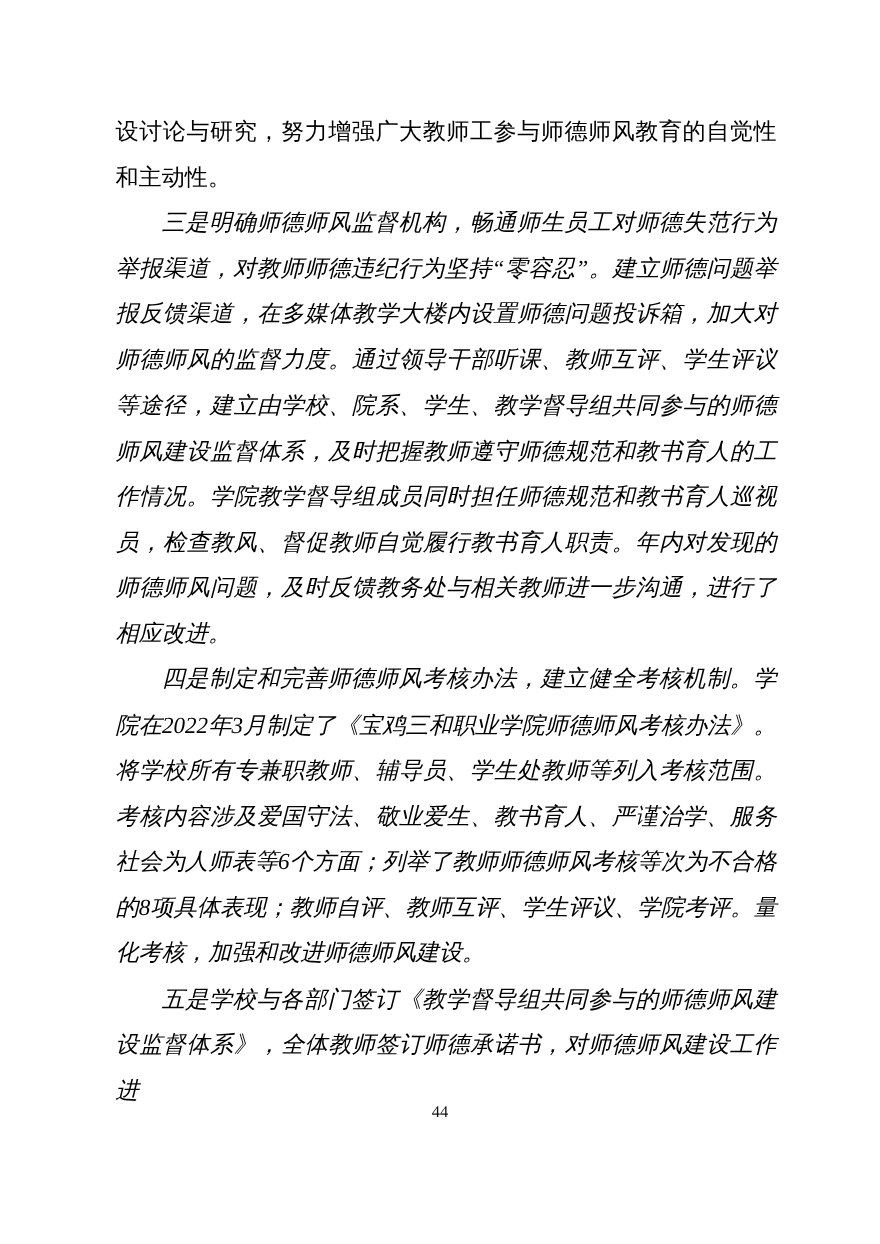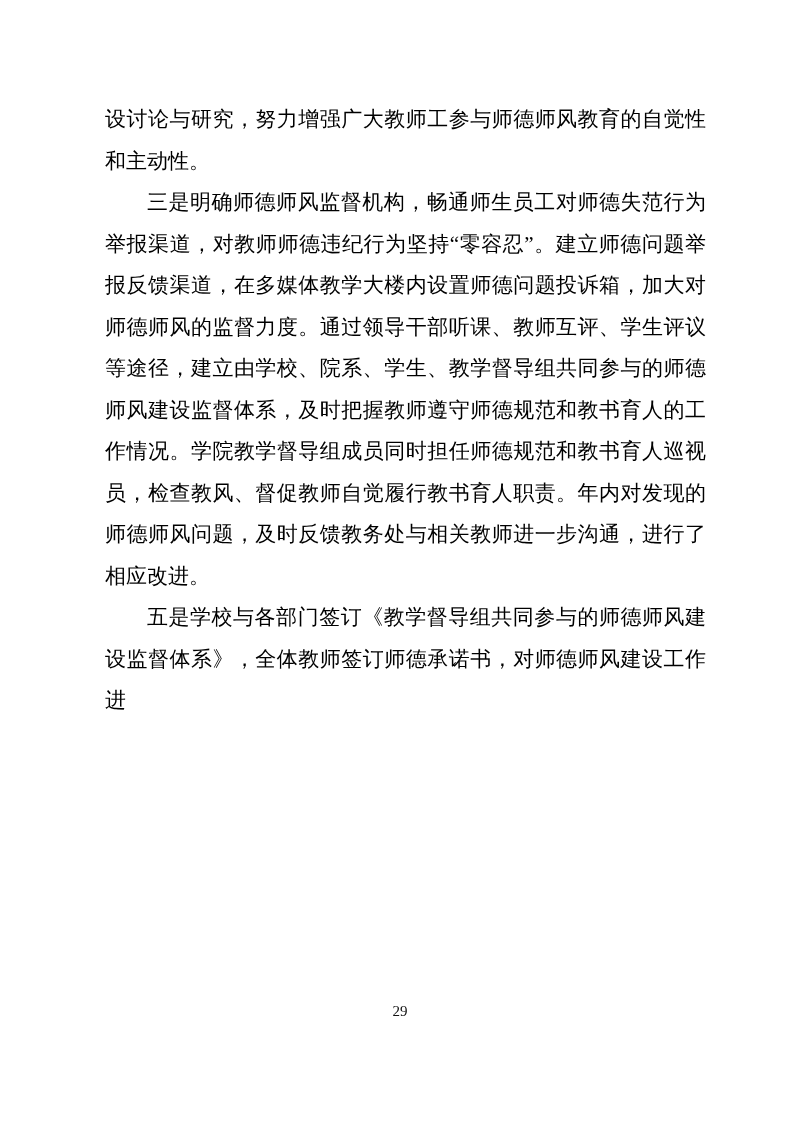--- a/index.html
+++ b/index.html
@@ -24,35 +24,37 @@
     color: #000000;
     font-size: 21px;
     line-height: 41.5px;
     text-align: justify;
   }
   .text-block p {
     margin: 0;
   }
   .text-block p.indent {
     text-indent: 2em;
+    font-style: italic;
   }
   .page-footer {
     position: absolute;
     top: 1001px;
     left: 0;
     width: 800px;
     text-align: center;
     font-size: 15px;
     color: #111111;
     line-height: 20px;
   }
 </style>
 </head>
 <body>
 
 <div class="page">
   <div class="text-block">
     <p>设讨论与研究，努力增强广大教师工参与师德师风教育的自觉性和主动性。</p>
     <p class="indent">三是明确师德师风监督机构，畅通师生员工对师德失范行为举报渠道，对教师师德违纪行为坚持“零容忍”。建立师德问题举报反馈渠道，在多媒体教学大楼内设置师德问题投诉箱，加大对师德师风的监督力度。通过领导干部听课、教师互评、学生评议等途径，建立由学校、院系、学生、教学督导组共同参与的师德师风建设监督体系，及时把握教师遵守师德规范和教书育人的工作情况。学院教学督导组成员同时担任师德规范和教书育人巡视员，检查教风、督促教师自觉履行教书育人职责。年内对发现的师德师风问题，及时反馈教务处与相关教师进一步沟通，进行了相应改进。</p>
+    <p class="indent">四是制定和完善师德师风考核办法，建立健全考核机制。学院在2022年3月制定了《宝鸡三和职业学院师德师风考核办法》。将学校所有专兼职教师、辅导员、学生处教师等列入考核范围。考核内容涉及爱国守法、敬业爱生、教书育人、严谨治学、服务社会为人师表等6个方面；列举了教师师德师风考核等次为不合格的8项具体表现；教师自评、教师互评、学生评议、学院考评。量化考核，加强和改进师德师风建设。</p>
     <p class="indent">五是学校与各部门签订《教学督导组共同参与的师德师风建设监督体系》，全体教师签订师德承诺书，对师德师风建设工作进</p>
   </div>
-  <div class="page-footer">29</div>
+  <div class="page-footer">44</div>
 </div>
 
 </body></html>

